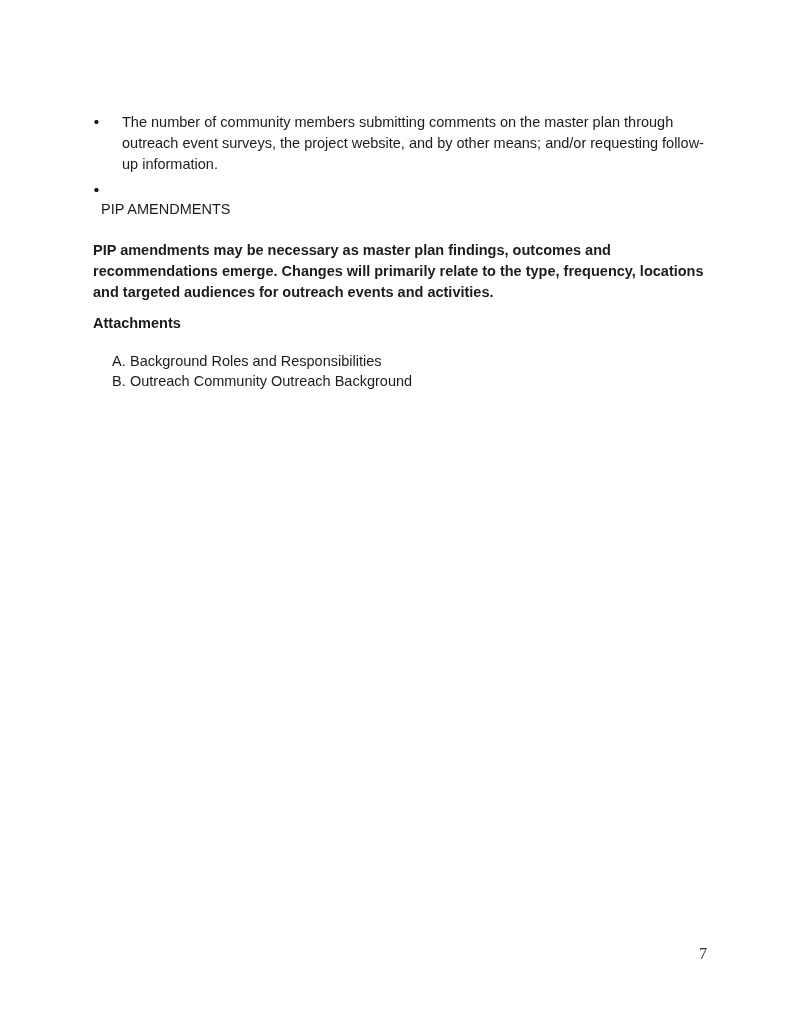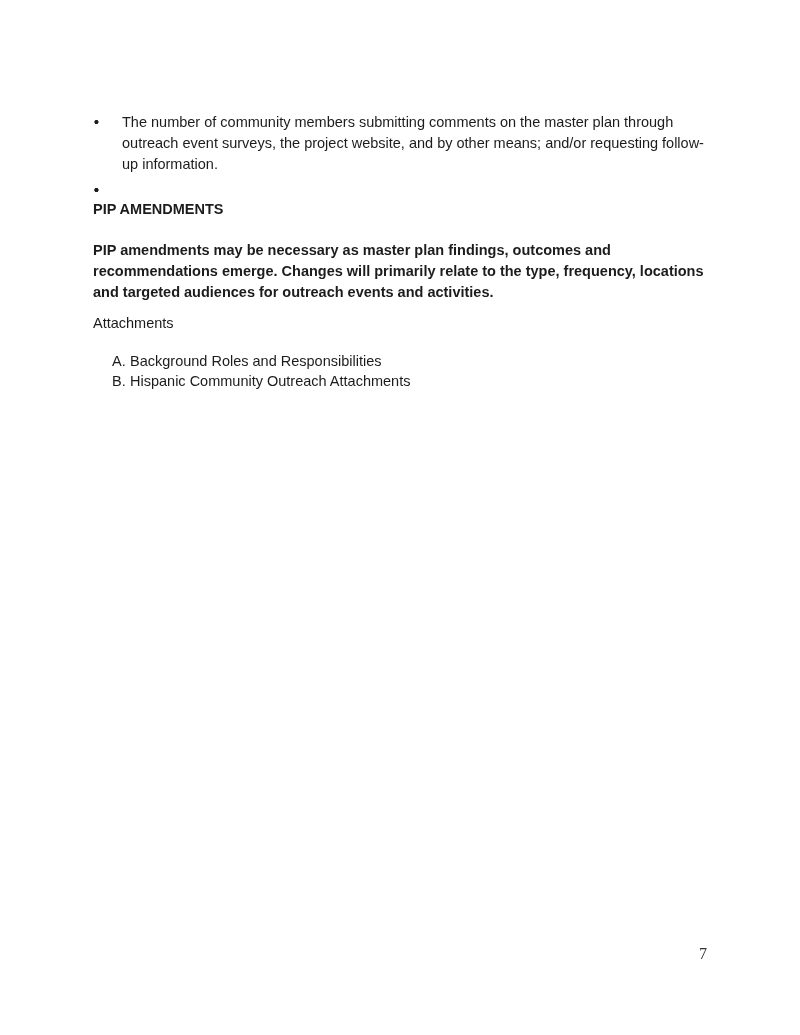--- a/index.html
+++ b/index.html
@@ -35,29 +35,30 @@
     margin-bottom: 5px;
   }
   .bullet-glyph {
     position: absolute;
     left: 1px;
     top: 0;
     font-size: 14px;
   }
   .pip-heading {
     margin-top: 24px;
-    font-weight: 700;
+    font-weight: 400;
+    margin-left: 8px;
   }
   .pip-para {
     margin-top: 20px;
     font-weight: bold;
   }
   .attachments-heading {
     margin-top: 10px;
-    font-weight: 400;
+    font-weight: 700;
   }
   .attachment-list {
     margin-top: 17px;
   }
   .attachment-item {
     position: relative;
     padding-left: 37px;
     line-height: 20px;
   }
   .attachment-label {
@@ -105,20 +106,20 @@
 
     <div class="attachments-heading">Attachments</div>
 
     <div class="attachment-list">
       <div class="attachment-item">
         <span class="attachment-label">A.</span>
         <span>Background Roles and Responsibilities</span>
       </div>
       <div class="attachment-item">
         <span class="attachment-label">B.</span>
-        <span>Hispanic Community Outreach Attachments</span>
+        <span>Outreach Community Outreach Background</span>
       </div>
     </div>
 
   </div>
 
   <div class="page-number">7</div>
 </div>
 
 </body></html>

